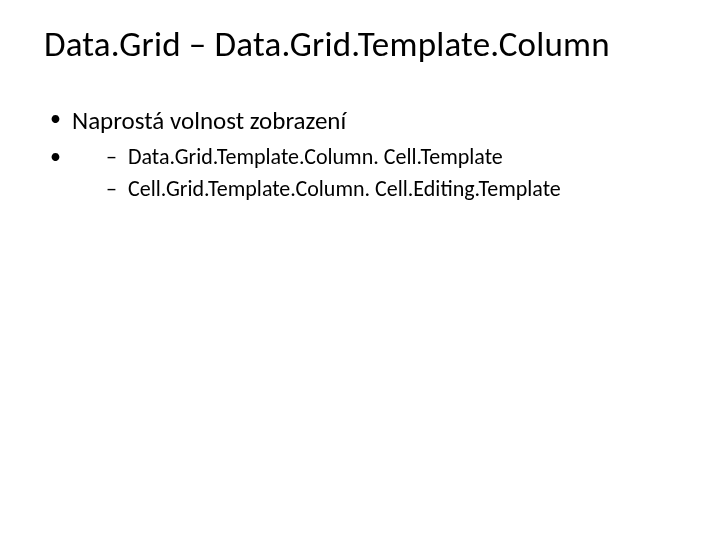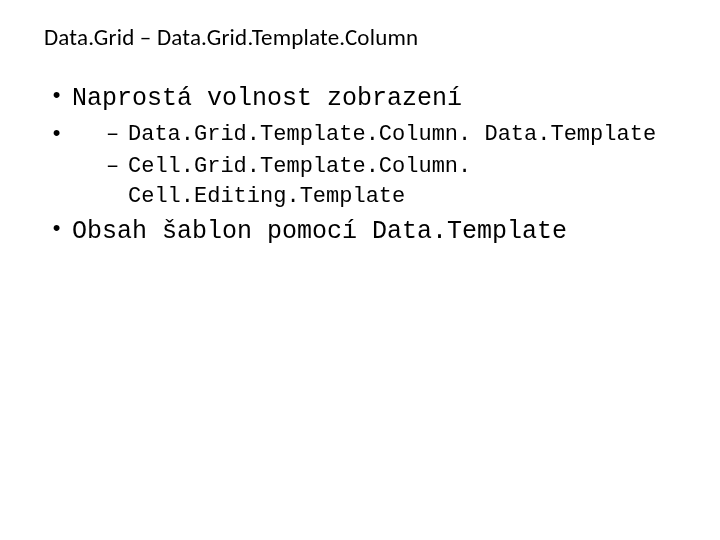--- a/index.html
+++ b/index.html
@@ -8,37 +8,36 @@
     height: 540px;
     background: #ffffff;
     font-family: Calibri, "Segoe UI", Arial, sans-serif;
     color: #000000;
     overflow: hidden;
   }
   .slide {
     padding: 24px 44px 0 44px;
   }
   .title {
-    font-size: 23px;
+    font-size: 35px;
     font-weight: 400;
     letter-spacing: 0.2px;
     line-height: 1.15;
-    margin-bottom: 32px;
+    margin-bottom: 40px;
   }
   ul.lvl1 {
     list-style: none;
     padding-left: 0;
   }
   ul.lvl1 > li {
     font-size: 25px;
     line-height: 1.35;
     padding-left: 28px;
     position: relative;
     margin-bottom: 2px;
-    font-family: Liberation Mono, monospace;
   }
   ul.lvl1 > li::before {
     content: "•";
     position: absolute;
     left: 6px;
     top: 0;
     font-size: 22px;
   }
   ul.lvl2 {
     list-style: none;
@@ -67,24 +66,21 @@
 <div class="slide">
   <h1 class="title">Data.Grid – Data.Grid.Template.Column</h1>
 
   <ul class="lvl1">
     <li>
       <span>Naprostá volnost zobrazení</span>
     </li>
     <li>
       <ul class="lvl2">
         <li>
-          <span>Data.Grid.Template.Column. Data.Template</span>
+          <span>Data.Grid.Template.Column. Cell.Template</span>
         </li>
         <li>
           <span>Cell.Grid.Template.Column. Cell.Editing.Template</span>
         </li>
       </ul>
     </li>
-    <li>
-      <span>Obsah šablon pomocí Data.Template</span>
-    </li>
   </ul>
 </div>
 
 </body></html>

